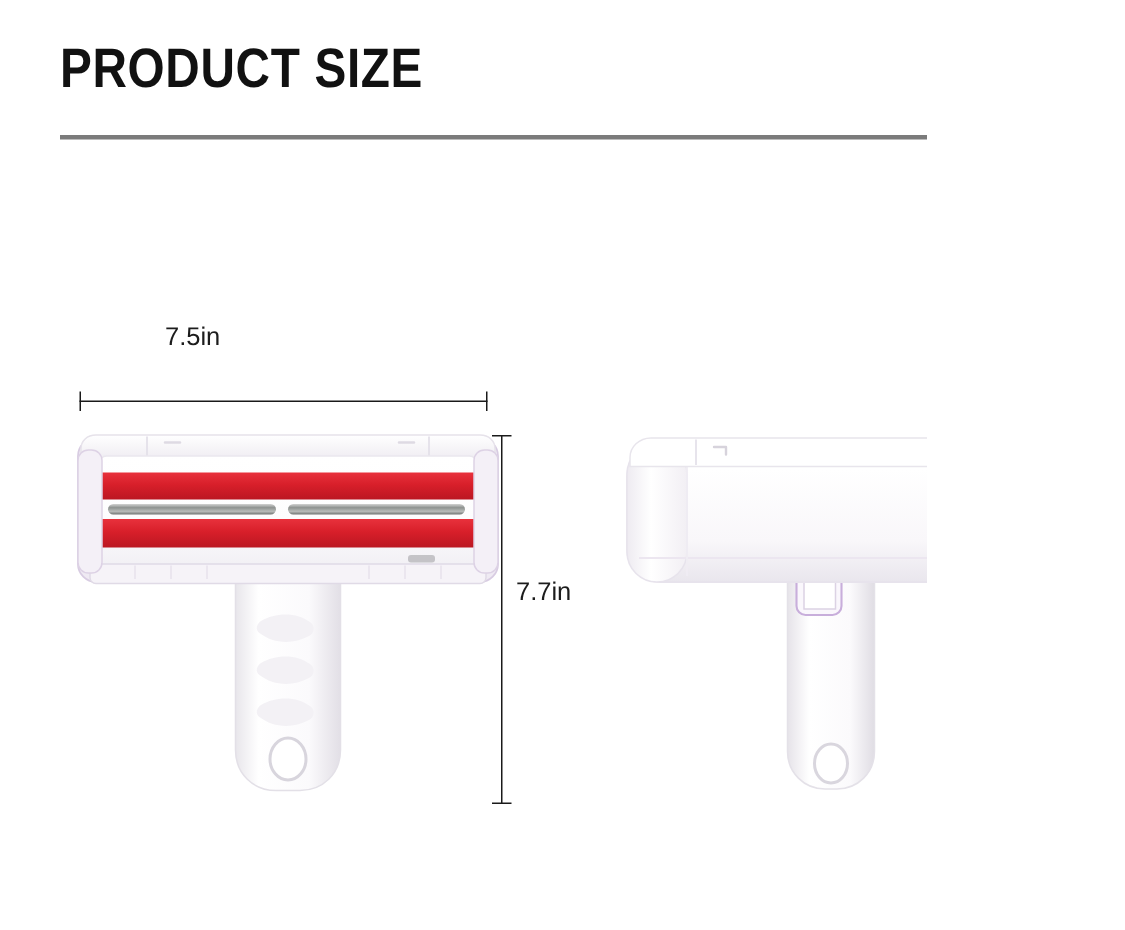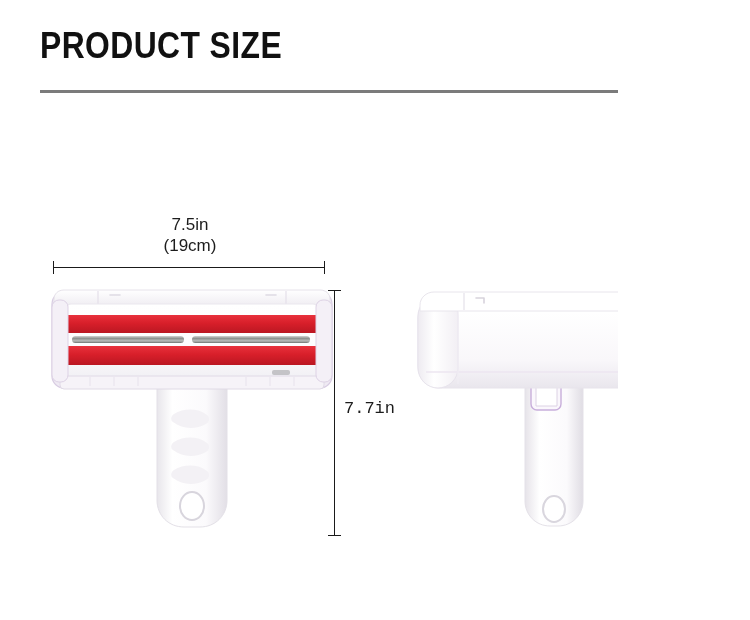--- a/index.html
+++ b/index.html
@@ -49,34 +49,33 @@
     width: 56px;
     height: 56px;
   }
 
   
   .dim-label {
     position: absolute;
     font-size: 17px;
     line-height: 21px;
     color: #1c1c1c;
-    text-align: center;
+    text-align: left;
     white-space: nowrap;
   }
   #width-label {
     left: 110px;
     top: 214px;
     width: 160px;
   }
   #height-label {
     left: 344px;
-    top: 398px;
+    top: 384px;
     width: 100px;
     text-align: left;
-    font-family: Liberation Mono, monospace;
   }
 
   
   #width-rule {
     position: absolute;
     left: 53px;
     top: 267px;
     width: 272px;
     height: 1px;
     background: #1a1a1a;
@@ -143,21 +142,20 @@
 
         <ellipse cx="39.0" cy="16.2" rx="3.9" ry="4.4" transform="rotate(10 39.0 16.2)"></ellipse>
 
         <path d="M30.4 26.6c4.1-1.0 8.5 0.6 10.3 3.8 1.8 3.2 0.5 7.0-2.8 8.9-3.6 2.1-8.6 1.6-11.5-1.2-2.9-2.8-2.6-7.0 0.6-9.6 1.0-0.8 2.2-1.5 3.4-1.9z"></path>
       </g>
     </svg>
   </div>
 
   <div class="dim-label" id="width-label">
     <div>7.5in</div>
-    <div>(19cm)</div>
   </div>
 
   <div id="width-rule"></div>
 
   <div class="dim-label" id="height-label">
     <div>7.7in</div>
   </div>
 
   <div id="height-rule"></div>
 

